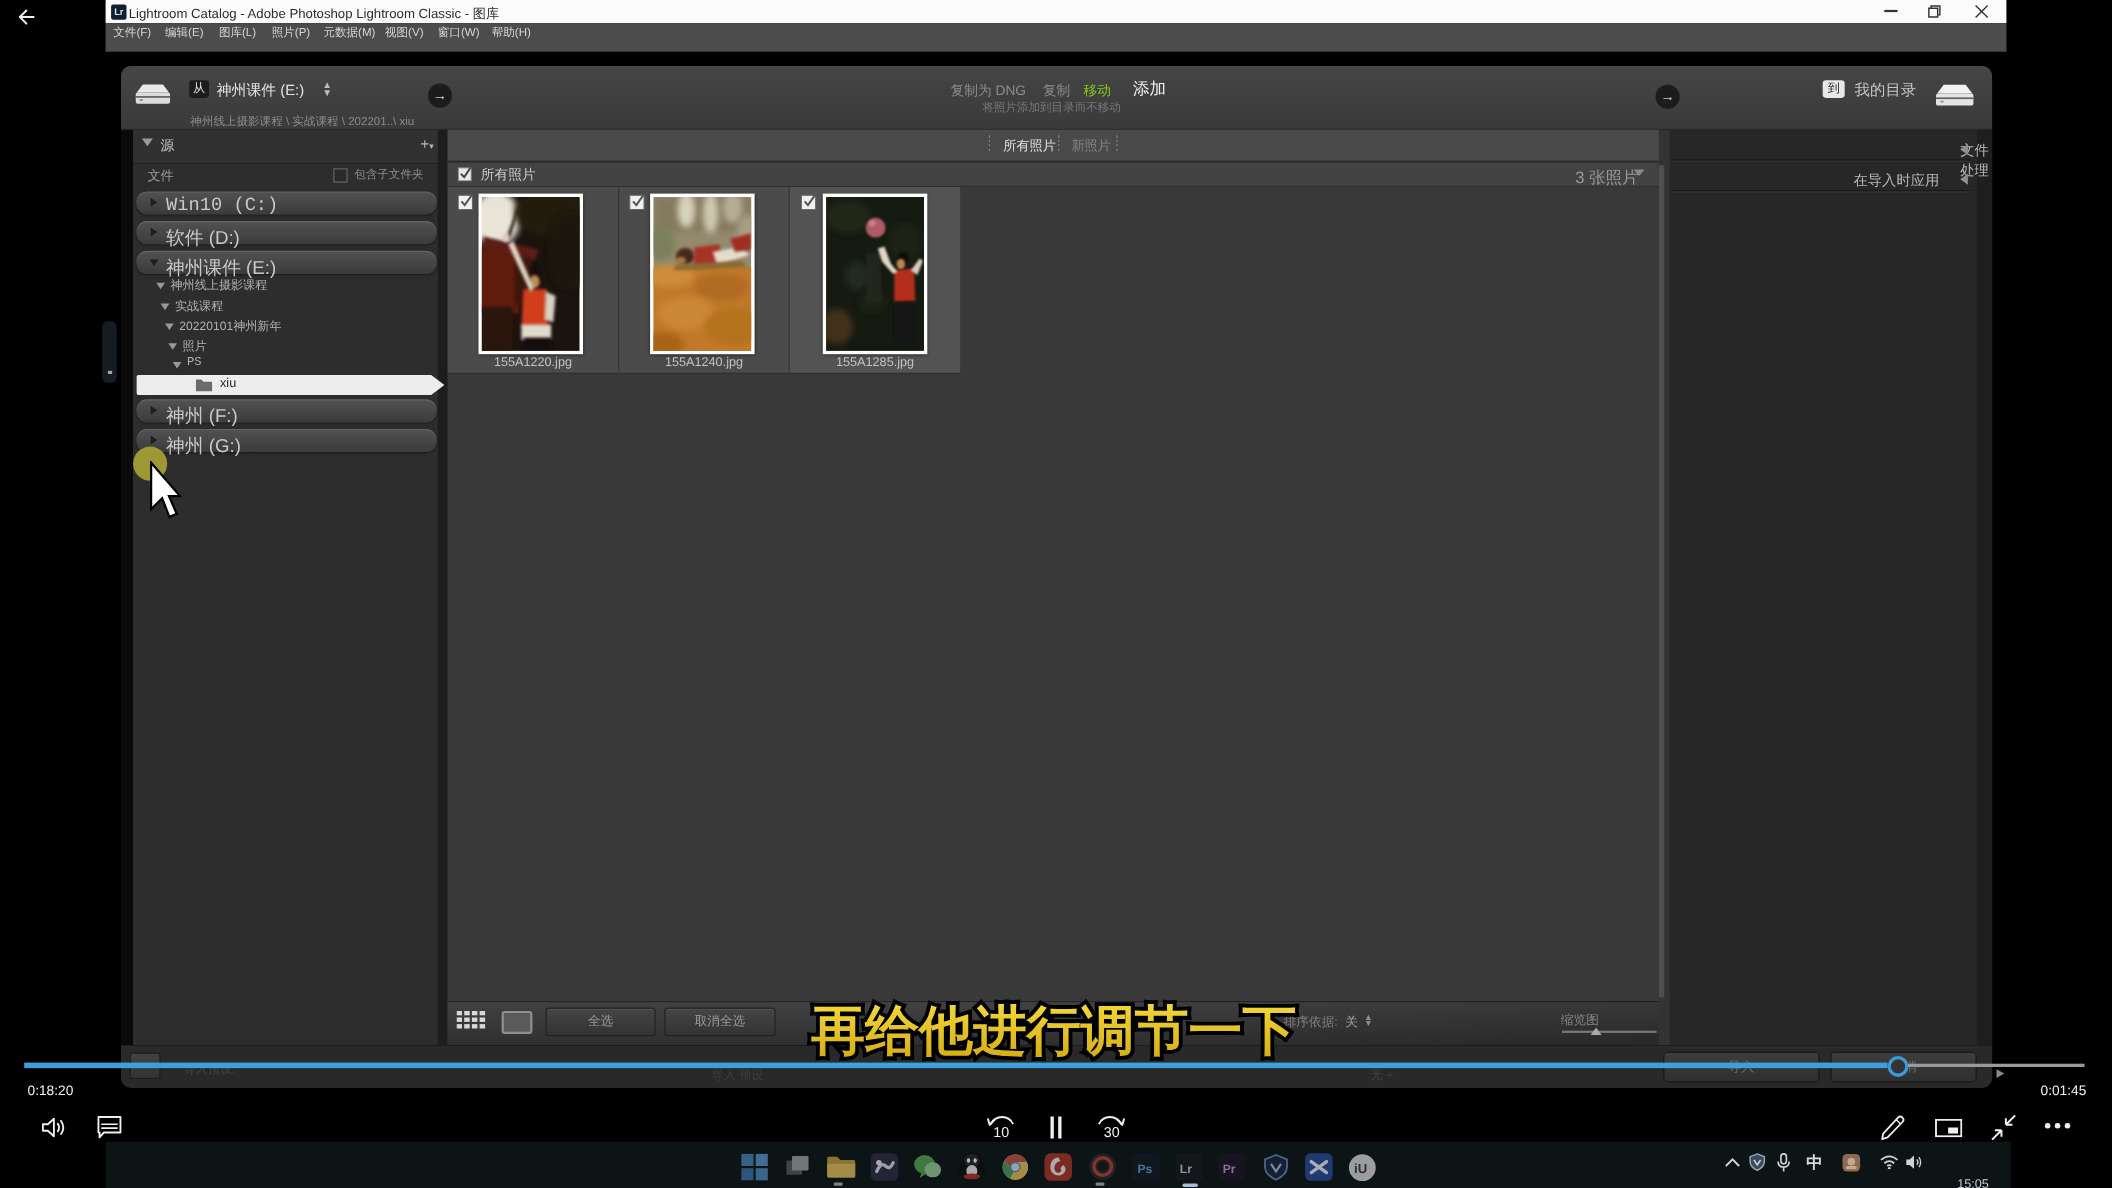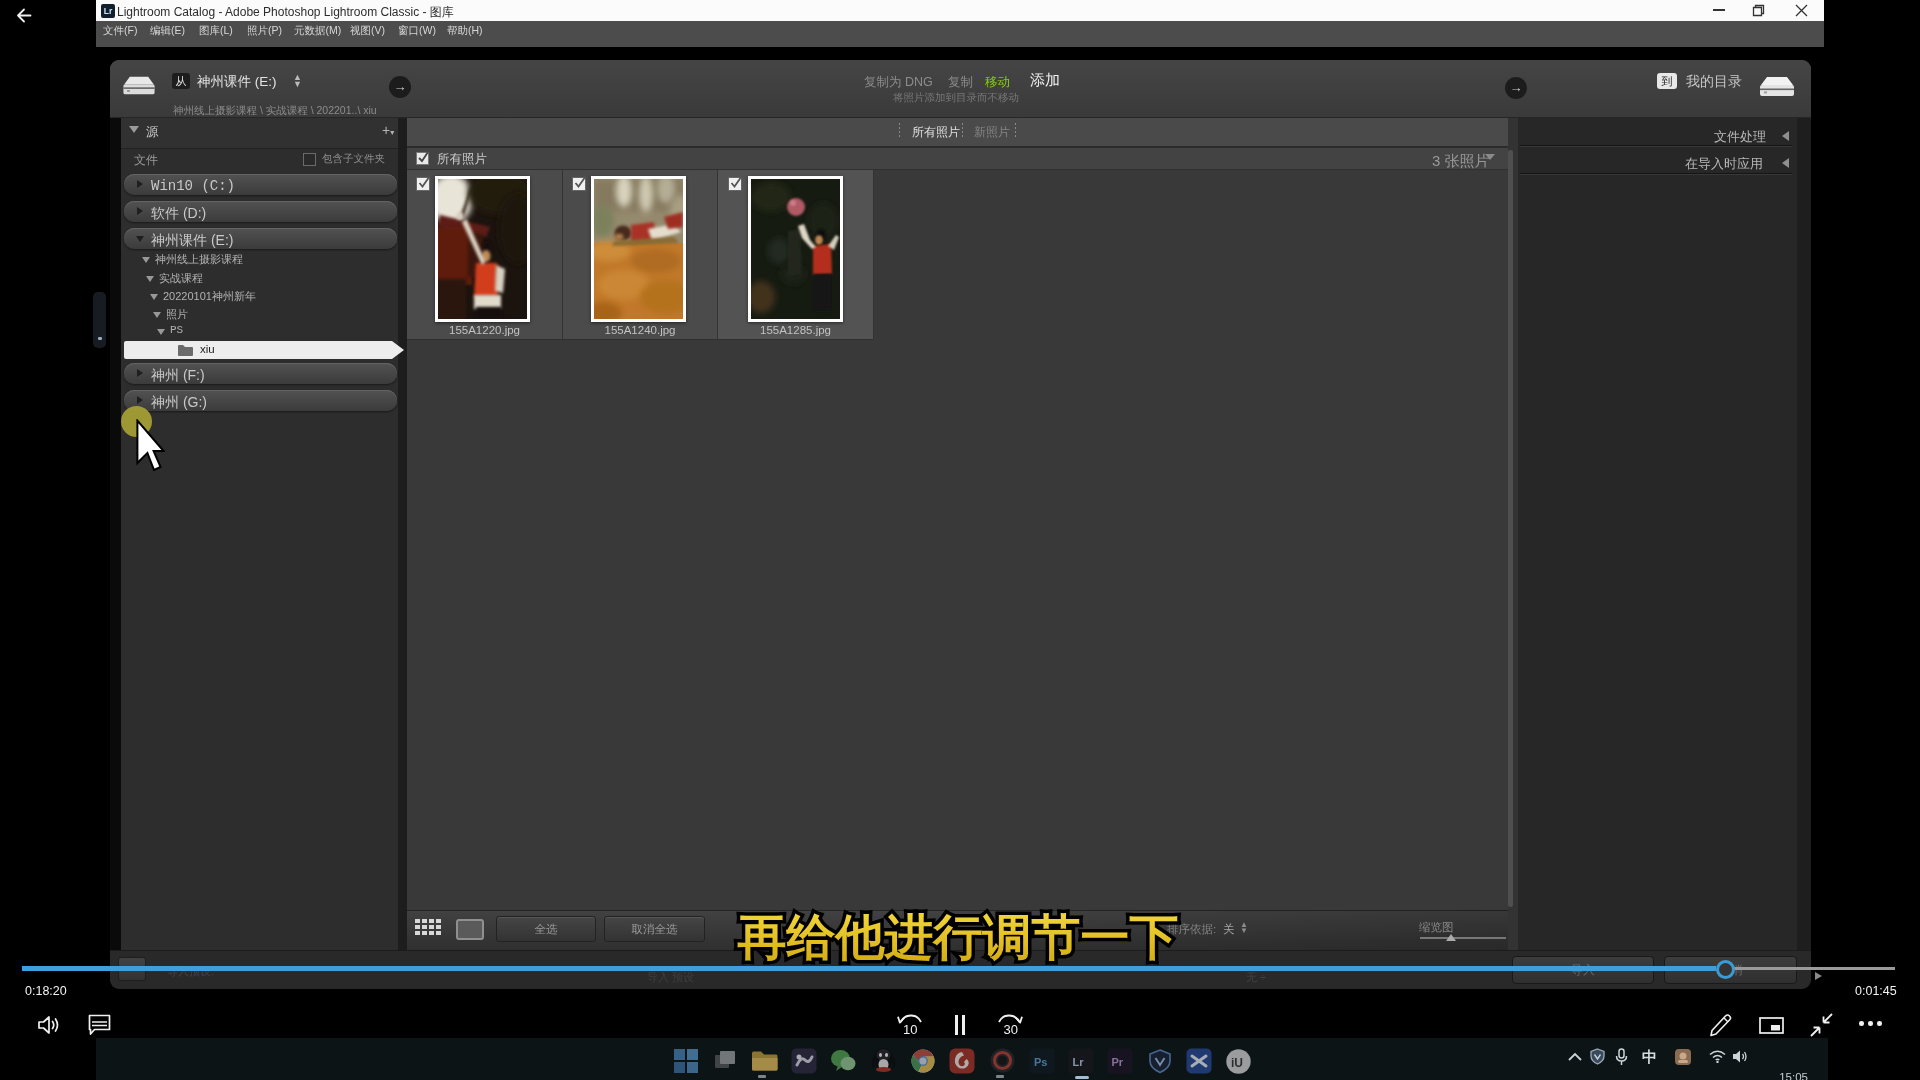--- a/index.html
+++ b/index.html
@@ -8,21 +8,21 @@
   .abs{position:absolute;}
   .drivebtn{width:273px;height:21px;border-radius:10px;
     background:linear-gradient(#525252,#3b3b3b);
     box-shadow:inset 0 1px 0 #646464, 0 1px 2px #1a1a1a;}
   .tri-r{position:absolute;left:13px;top:6px;width:0;height:0;
     border-top:4.5px solid transparent;border-bottom:4.5px solid transparent;
     border-left:6.5px solid #1f1f1f;}
   .tri-d{position:absolute;left:12px;top:8px;width:0;height:0;
     border-left:4.5px solid transparent;border-right:4.5px solid transparent;
     border-top:6.5px solid #1f1f1f;}
-  .dtxt{position:absolute;left:27px;top:4px;font-size:14px;color:#c9c9c9;text-align:center;}
+  .dtxt{position:absolute;left:27px;top:4px;font-size:17px;color:#c9c9c9;text-align:center;}
   .trow{height:17px;}
   .tri-d2{position:absolute;left:0;top:5px;width:0;height:0;
     border-left:4px solid transparent;border-right:4px solid transparent;
     border-top:6px solid #989898;}
   .ttxt{position:absolute;left:13px;top:0;font-size:11px;color:#b2b2b2;white-space:nowrap;}
   .dotsep{width:1px;height:16px;background:repeating-linear-gradient(#888 0 2px,transparent 2px 4px);}
   .selbtn{height:24px;background:linear-gradient(#454545,#333333);border:1px solid #222;
     border-radius:3px;box-shadow:inset 0 1px 0 #565656;color:#9b9b9b;font-size:11.5px;
     text-align:center;line-height:24px;}
 </style>
@@ -275,21 +275,21 @@
       <rect x="62" y="95" width="19" height="37" fill="#131318" filter="url(#b3b)"></rect>
     </svg>
   </div>
 
   <div class="abs" style="left:297px;top:264px;width:155px;text-align:center;font-size:11.5px;color:#c2c2c2;">155A1220.jpg</div>
   <div class="abs" style="left:453px;top:264px;width:154px;text-align:center;font-size:11.5px;color:#c2c2c2;">155A1240.jpg</div>
   <div class="abs" style="left:608px;top:264px;width:155px;text-align:center;font-size:11.5px;color:#c2c2c2;">155A1285.jpg</div>
 
   <div class="abs" style="left:1398px;top:90px;width:5px;height:757px;background:#4f4f4f;border-radius:2px;"></div>
 
-  <div class="abs" style="left:1604px;top:68px;font-size:13px;color:#b8b8b8;font-family:Liberation Mono, monospace;">文件处理</div>
+  <div class="abs" style="left:1672px;top:68px;font-size:13px;color:#b8b8b8;font-family:Liberation Mono, monospace;">文件处理</div>
   <div class="abs" style="left:1672px;top:71px;width:0;height:0;border-top:5px solid transparent;border-bottom:5px solid transparent;border-right:7px solid #8f8f8f;"></div>
   <div class="abs" style="left:1410px;top:85px;width:272px;height:1px;background:#151515;"></div>
   <div class="abs" style="left:1410px;top:86px;width:272px;height:1px;background:#383838;"></div>
   <div class="abs" style="left:1575px;top:95px;font-size:13px;color:#b8b8b8;">在导入时应用</div>
   <div class="abs" style="left:1672px;top:98px;width:0;height:0;border-top:5px solid transparent;border-bottom:5px solid transparent;border-right:7px solid #8f8f8f;"></div>
   <div class="abs" style="left:1410px;top:113px;width:272px;height:1px;background:#151515;"></div>
   <div class="abs" style="left:1410px;top:114px;width:272px;height:1px;background:#383838;"></div>
 
   <div class="abs" id="toolbar" style="left:297px;top:850px;width:1101px;height:40px;background:linear-gradient(#414141,#2f2f2f);border-top:1px solid #252525;"></div>
 

